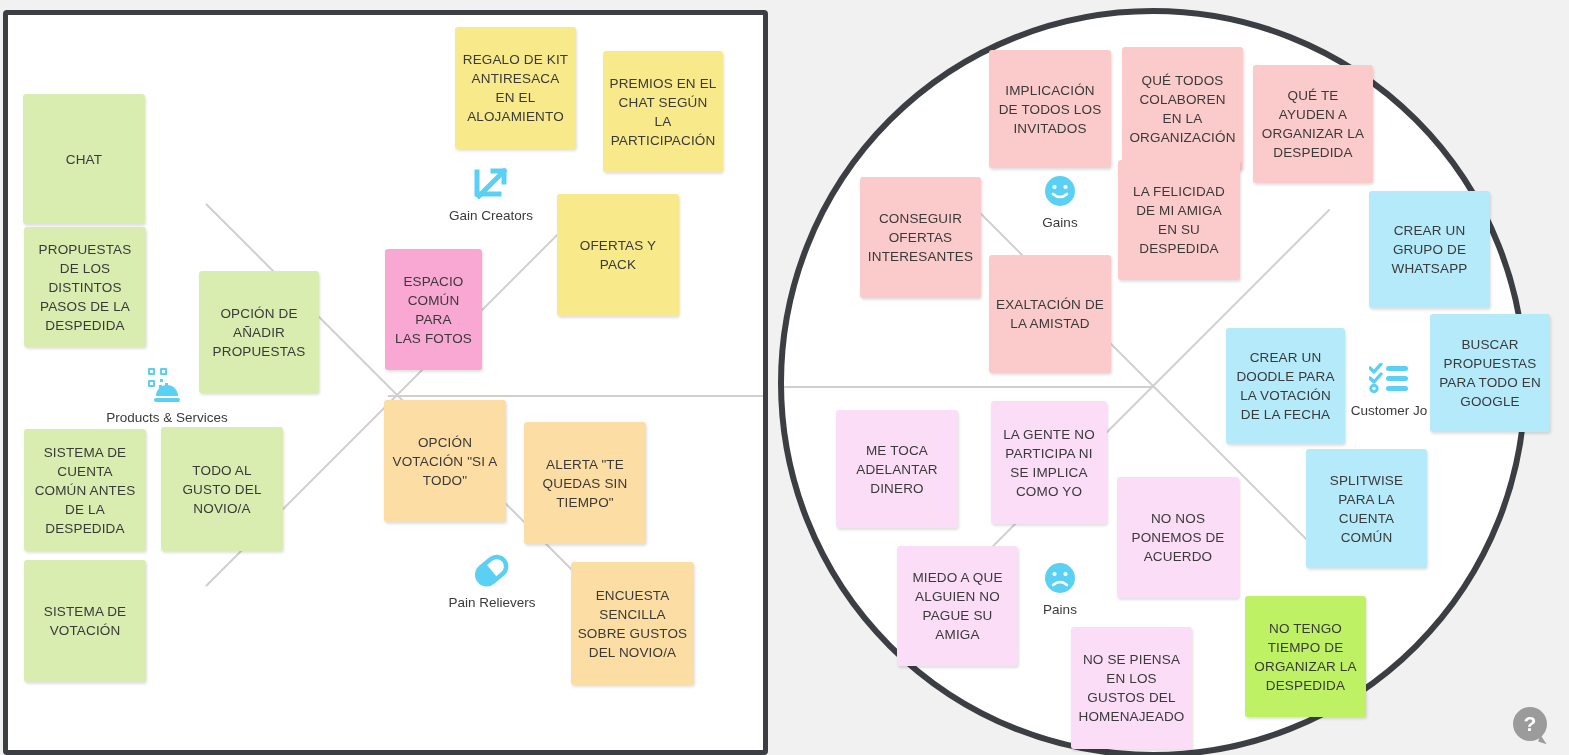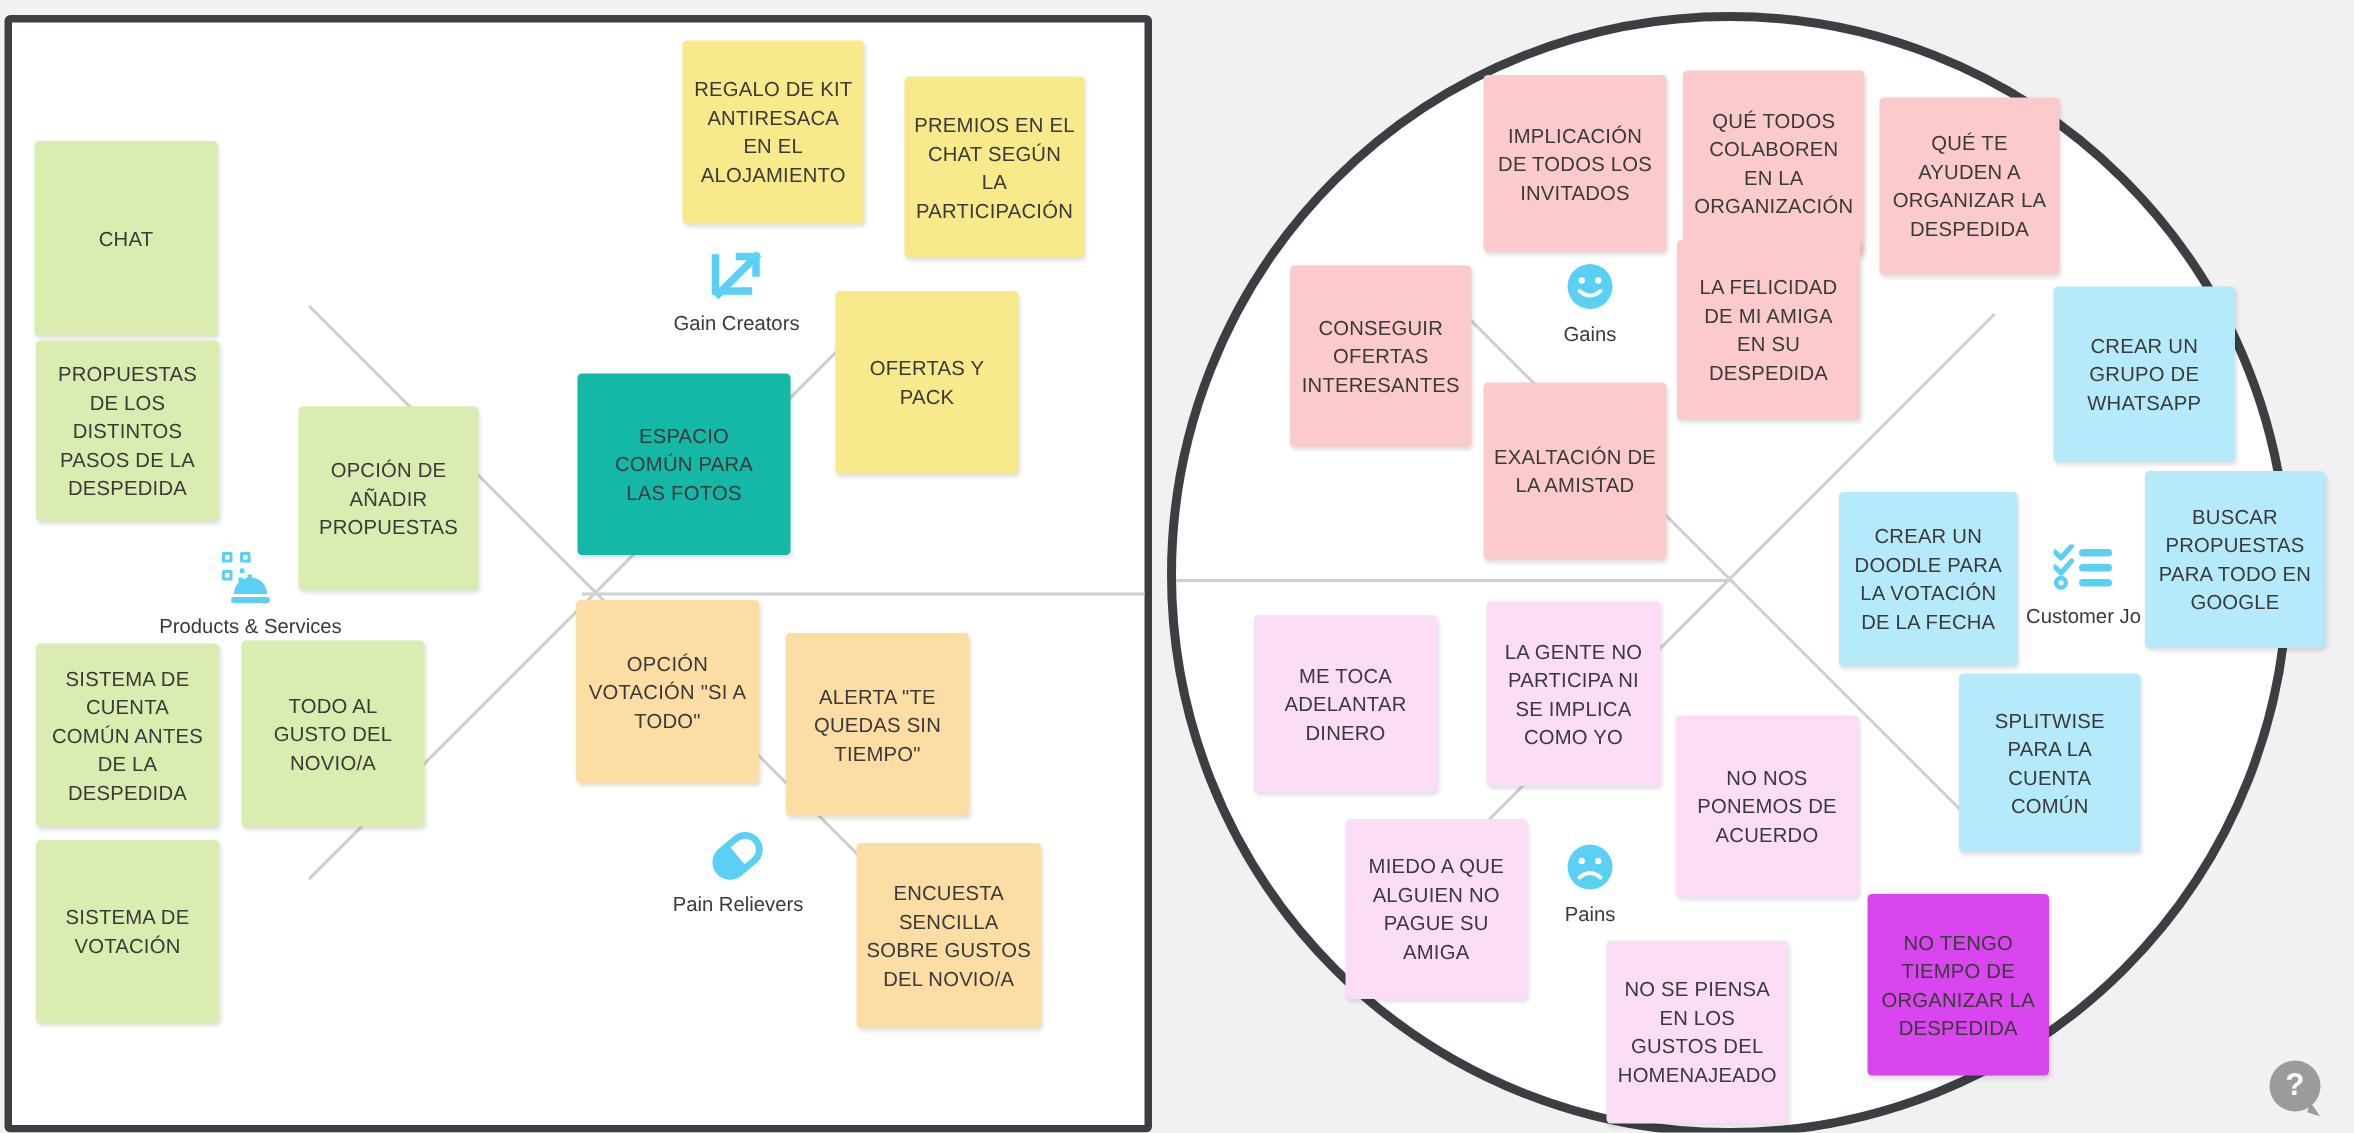--- a/index.html
+++ b/index.html
@@ -174,21 +174,21 @@
       <div class="note" style="left: 24px; top: 560px; width: 122px; height: 122px; background: rgb(217, 237, 176);">SISTEMA DE
 VOTACIÓN</div>
       <div class="note" style="left: 455px; top: 27px; width: 121px; height: 122px; background: rgb(248, 233, 138);">REGALO DE KIT
 ANTIRESACA
 EN EL
 ALOJAMIENTO</div>
       <div class="note" style="left: 603px; top: 51px; width: 120px; height: 121px; background: rgb(248, 233, 138);">PREMIOS EN EL
 CHAT SEGÚN
 LA
 PARTICIPACIÓN</div>
-      <div class="note" style="left: 385px; top: 249px; width: 142px; height: 121px; background: #14b8a6;">ESPACIO
+      <div class="note" style="left: 385px; top: 249px; width: 97px; height: 121px; background: #f9a8d4;">ESPACIO
 COMÚN PARA
 LAS FOTOS</div>
       <div class="note" style="left: 557px; top: 194px; width: 122px; height: 122px; background: rgb(248, 233, 138);">OFERTAS Y
 PACK</div>
       <div class="note" style="left: 384px; top: 400px; width: 122px; height: 122px; background: rgb(252, 221, 164);">OPCIÓN
 VOTACIÓN "SI A
 TODO"</div>
       <div class="note" style="left: 524px; top: 422px; width: 122px; height: 122px; background: rgb(252, 221, 164);">ALERTA "TE
 QUEDAS SIN
 TIEMPO"</div>
@@ -281,20 +281,20 @@
 PONEMOS DE
 ACUERDO</div>
       <div class="note" style="left: 897px; top: 546px; width: 121px; height: 120px; background: rgb(251, 221, 248);">MIEDO A QUE
 ALGUIEN NO
 PAGUE SU
 AMIGA</div>
       <div class="note" style="left: 1071px; top: 627px; width: 121px; height: 122px; background: rgb(251, 221, 248);">NO SE PIENSA
 EN LOS
 GUSTOS DEL
 HOMENAJEADO</div>
-      <div class="note" style="left: 1245px; top: 596px; width: 121px; height: 121px; background: #d946ef;">NO TENGO
+      <div class="note" style="left: 1245px; top: 596px; width: 121px; height: 121px; background: #bef264;">NO TENGO
 TIEMPO DE
 ORGANIZAR LA
 DESPEDIDA</div>
     </div>
 
   <div class="help-btn">?</div>
 </div>
 
 </body></html>

